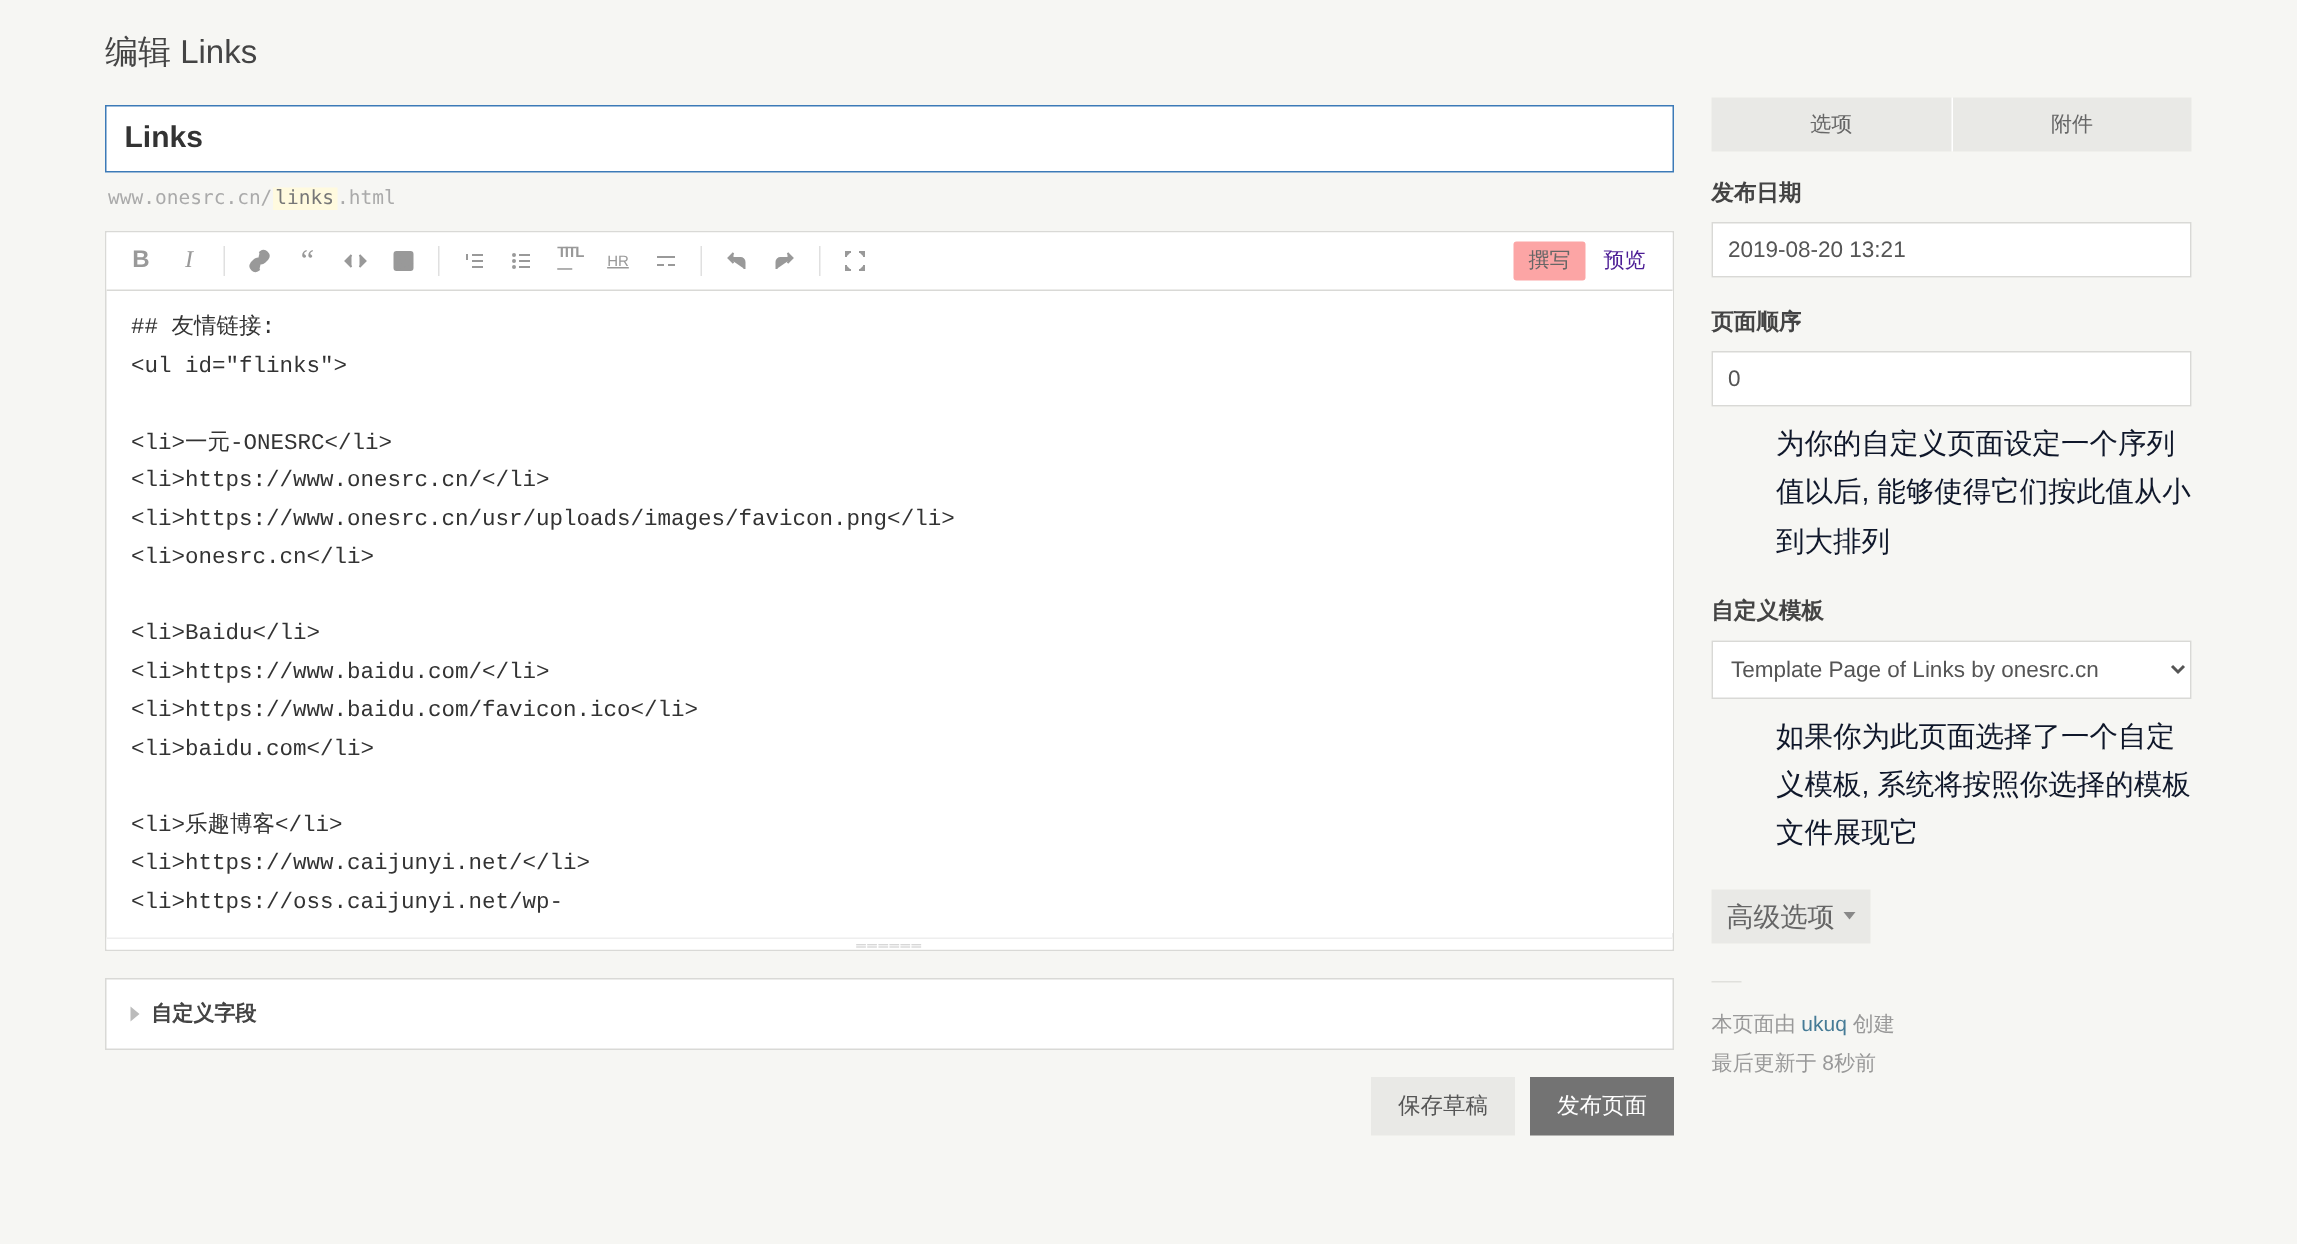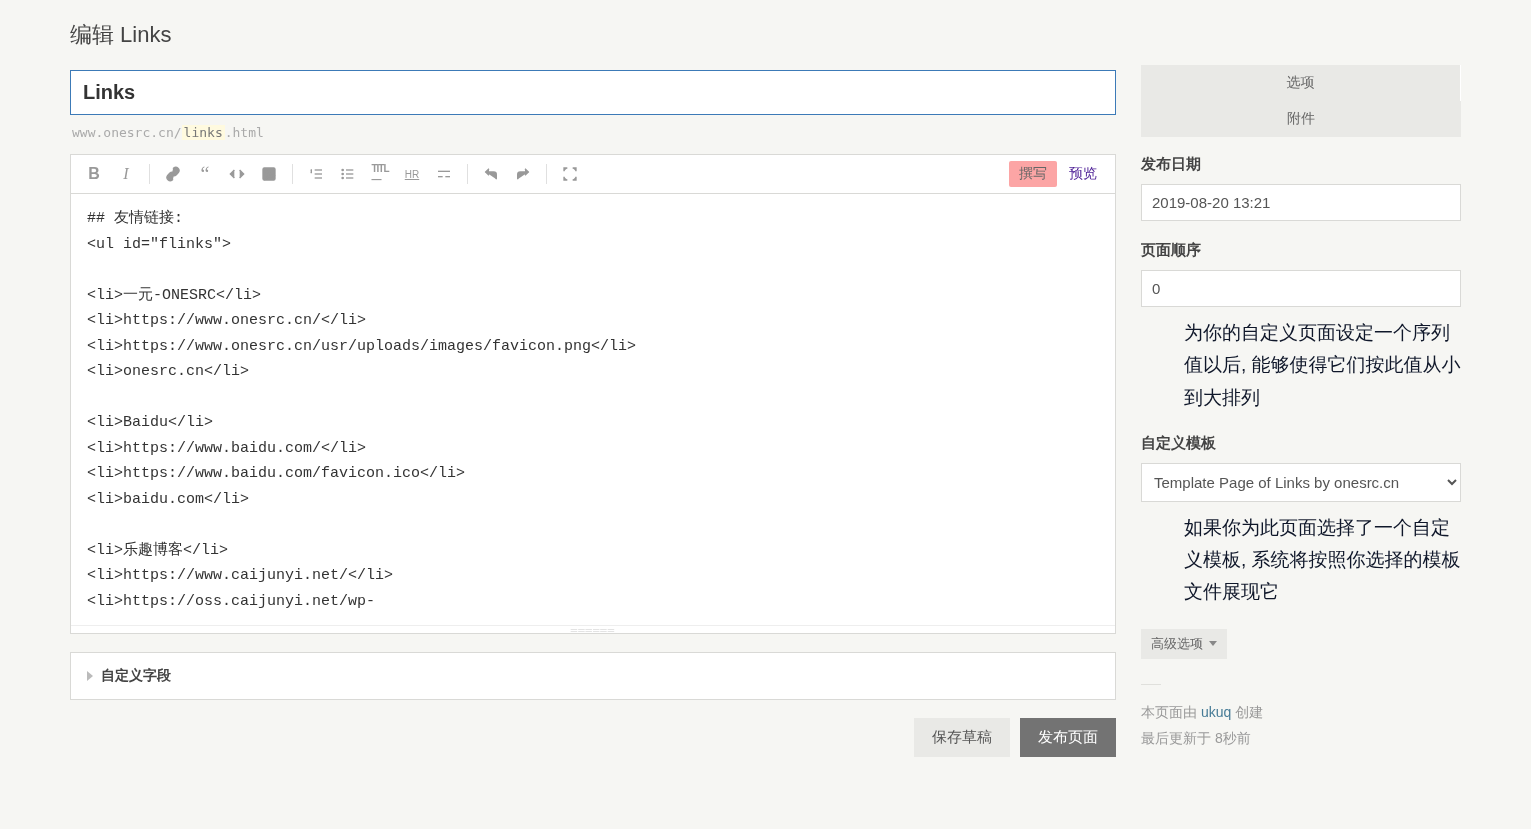--- a/index.html
+++ b/index.html
@@ -156,21 +156,20 @@
 }
 .btn-primary {
   background: #737373;
   color: #fff;
 }
 
 .tab-row {
   display: flex;
   margin-bottom: 18px;
   margin-top: 45px;
-  flex-direction: column;
 }
 .tab {
   flex: 1;
   text-align: center;
   padding: 9px 0;
   background: #e9e9e6;
   color: #666;
   cursor: pointer;
   border-right: 1px solid #fff;
 }
@@ -206,21 +205,21 @@
   line-height: 1.7;
   margin-top: 10px;
   margin-left: 43px;
 }
 .adv-btn {
   display: inline-flex;
   align-items: center;
   gap: 6px;
   background: #e9e9e6;
   padding: 6px 10px;
-  font-size: 13px;
+  font-size: 18px;
   color: #666;
   cursor: pointer;
 }
 .adv-btn .caret {
   width: 0; height: 0;
   border-left: 4px solid transparent;
   border-right: 4px solid transparent;
   border-top: 5px solid #888;
 }
 .divider {

